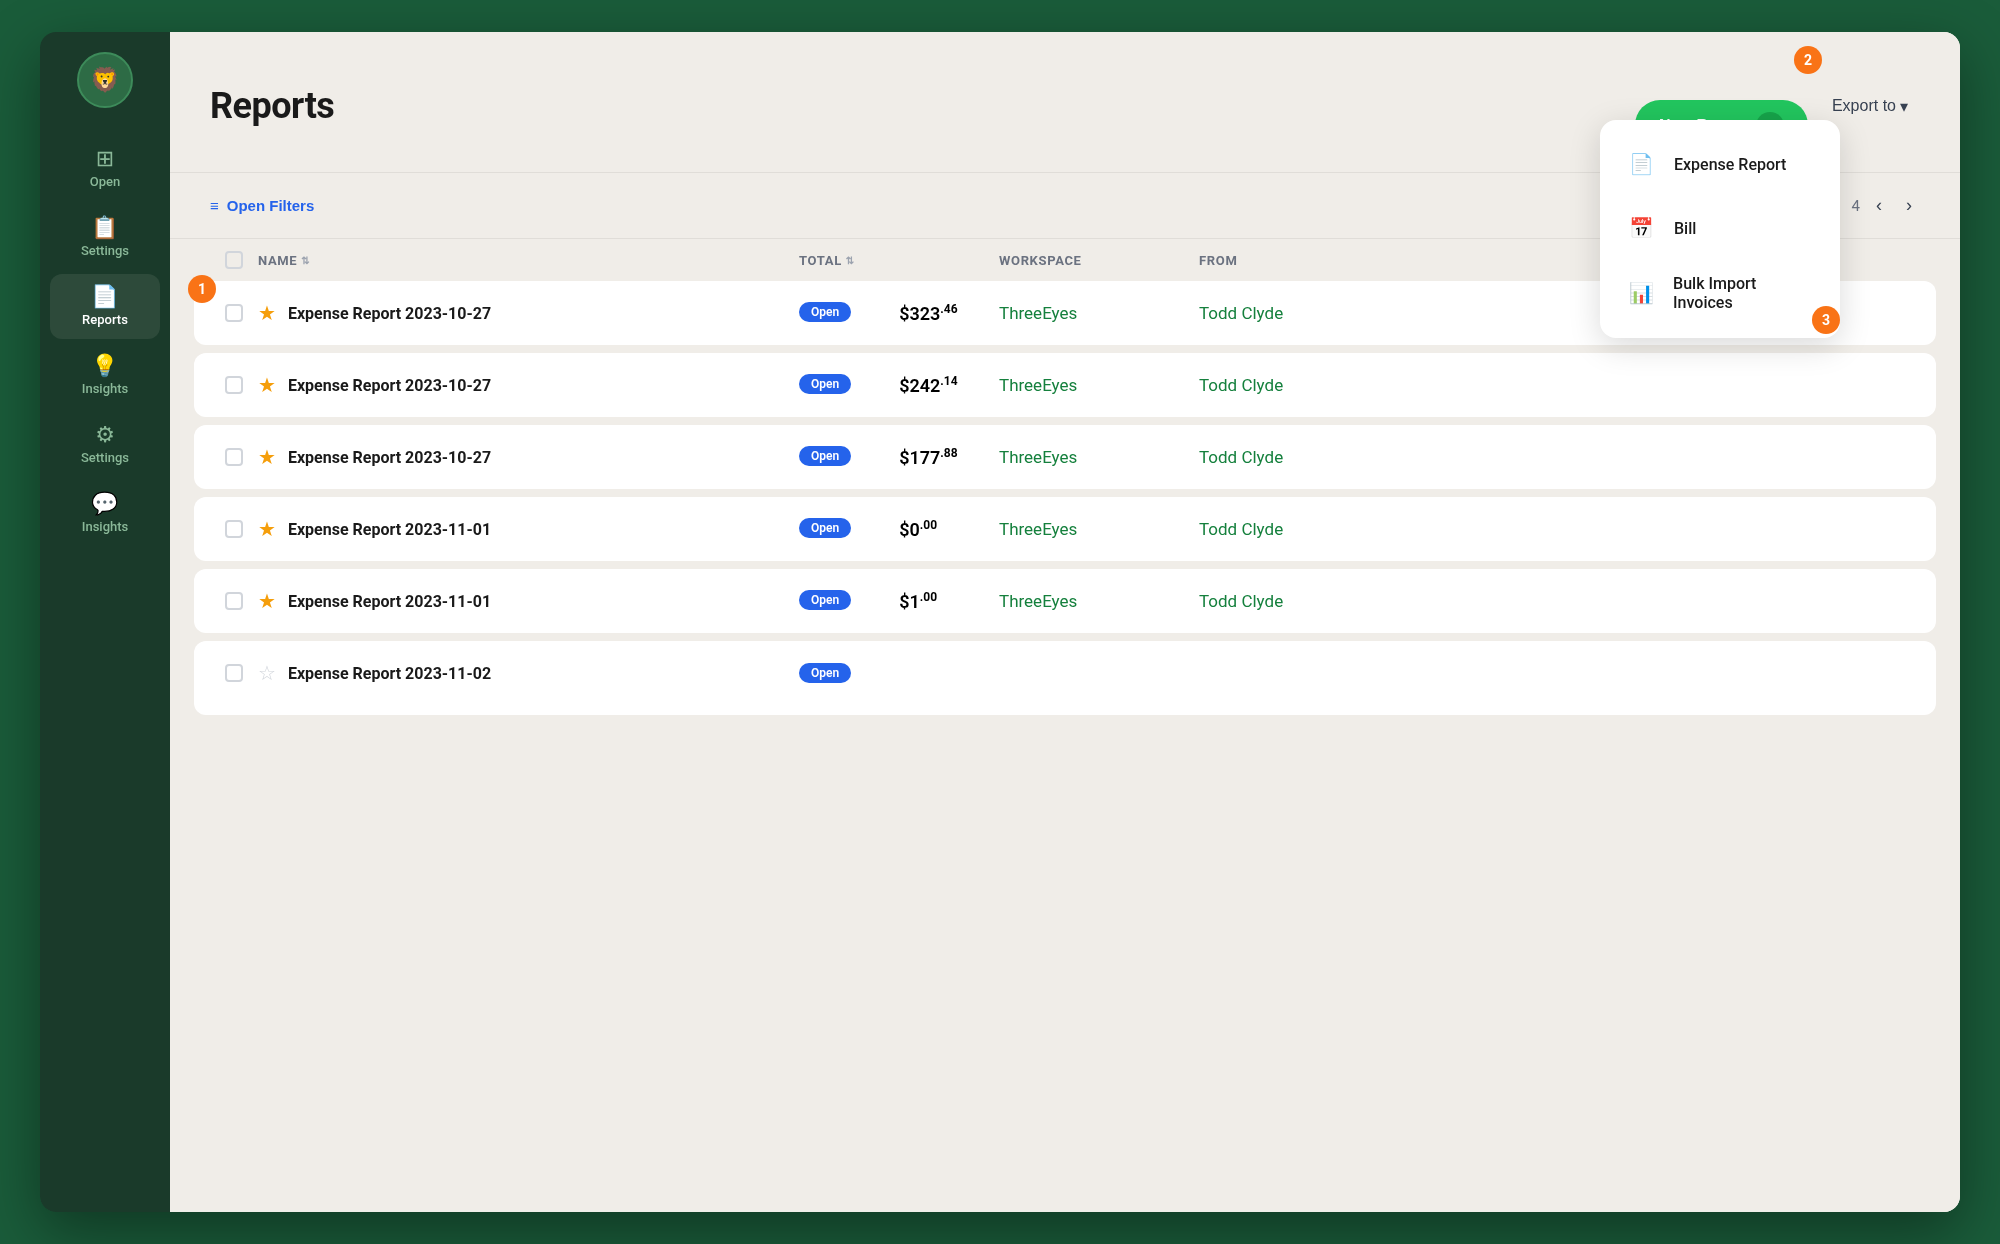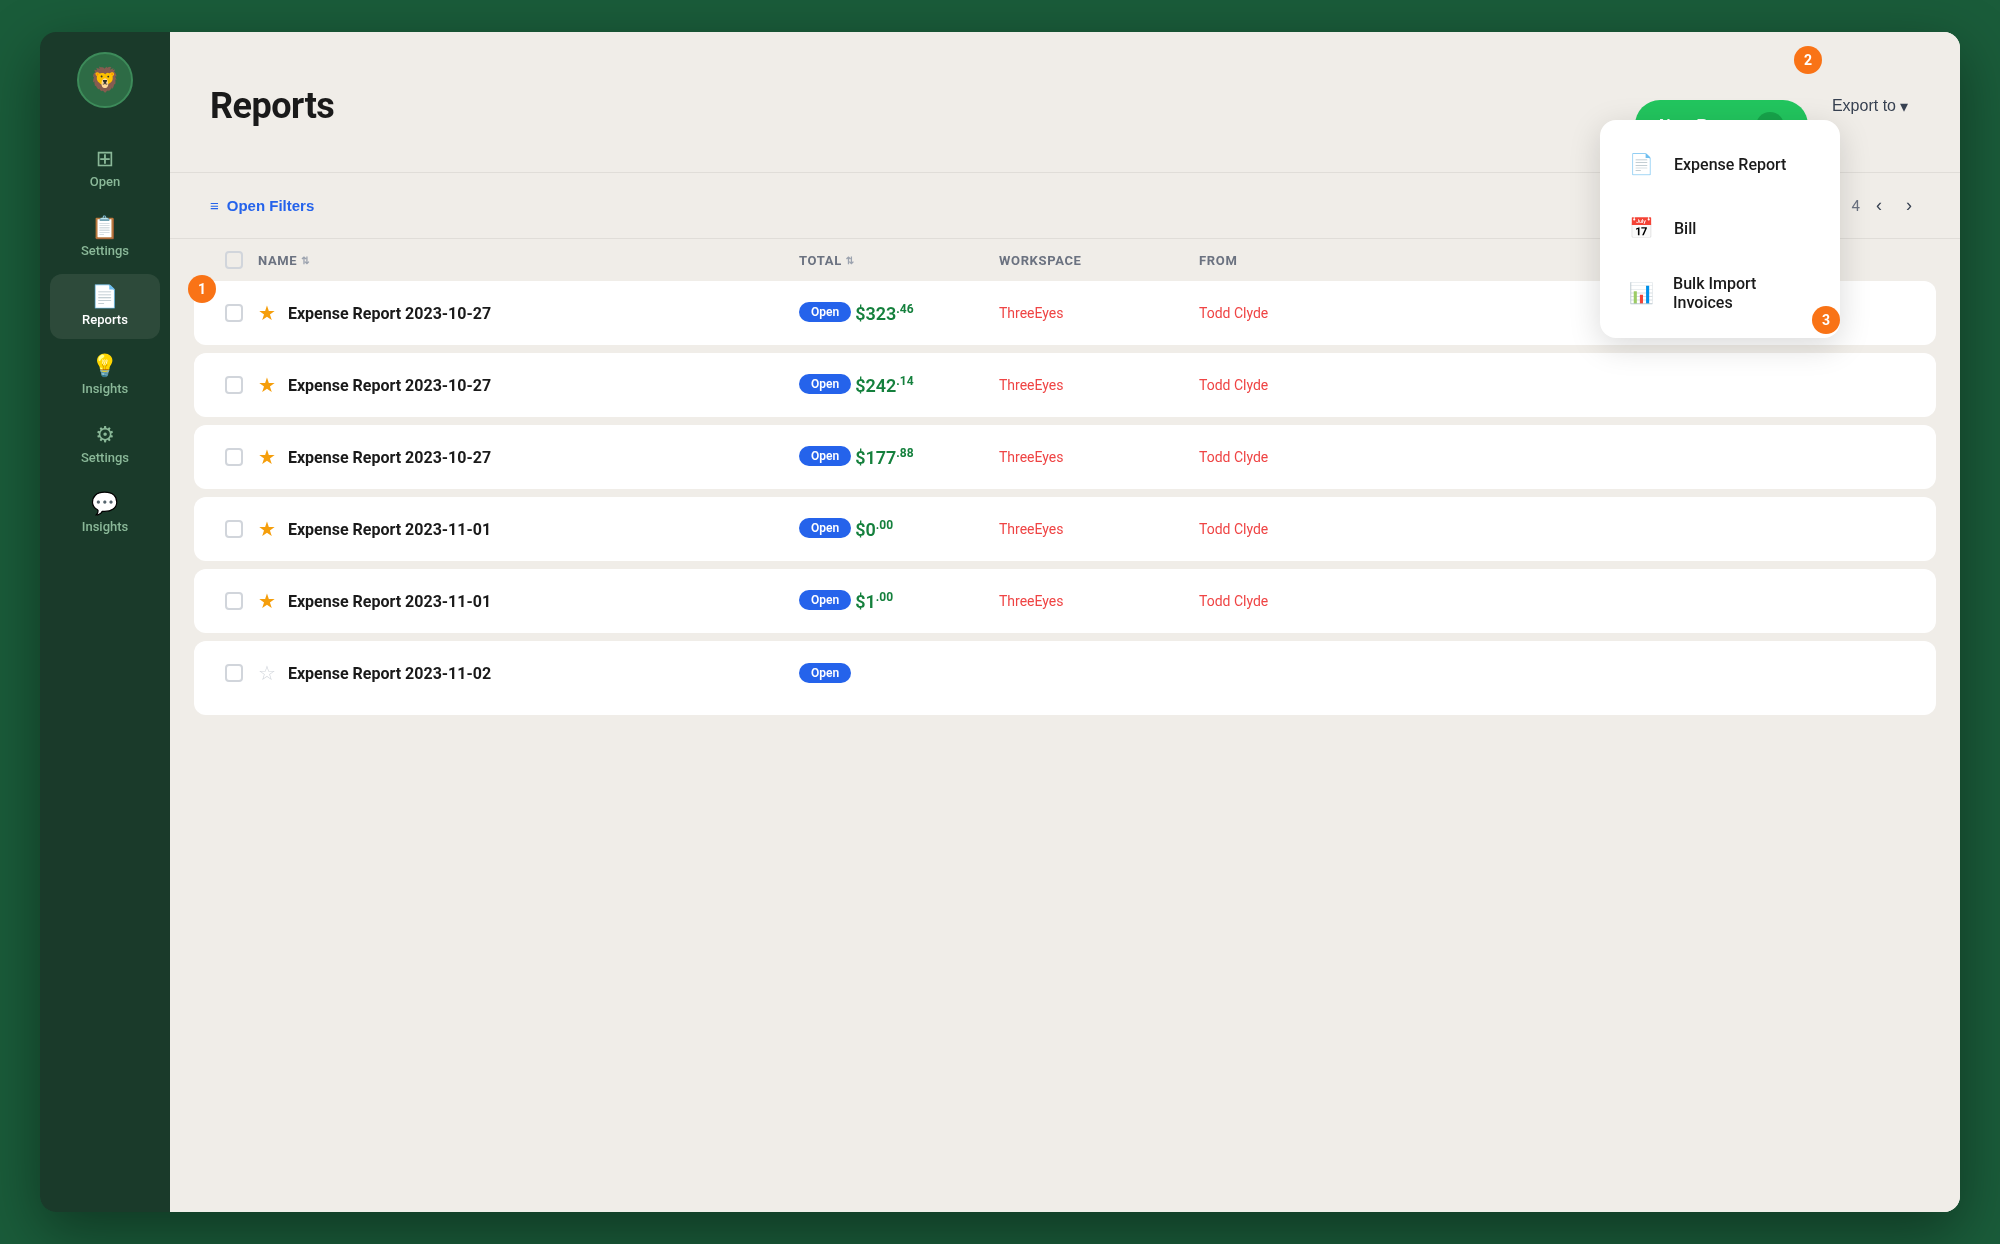--- a/index.html
+++ b/index.html
@@ -309,30 +309,31 @@
       color: white;
       padding: 3px 12px;
       border-radius: 20px;
       font-size: 12px;
       font-weight: 600;
       display: inline-block;
     }
     .amount {
       font-size: 18px;
       font-weight: 600;
-      color: #15803d;
+      color: #000000;
+      margin-left: 44px;
     }
     .amount .cents {
       font-size: 12px;
       font-weight: 700;
       vertical-align: super;
     }
     .workspace-cell, .from-cell {
-      font-size: 14px;
-      color: #ef4444;
+      font-size: 17px;
+      color: #15803d;
     }
     
     .badge-1 {
       position: absolute;
       top: -6px;
       left: -6px;
       width: 28px;
       height: 28px;
       background: #f97316;
       color: white;

